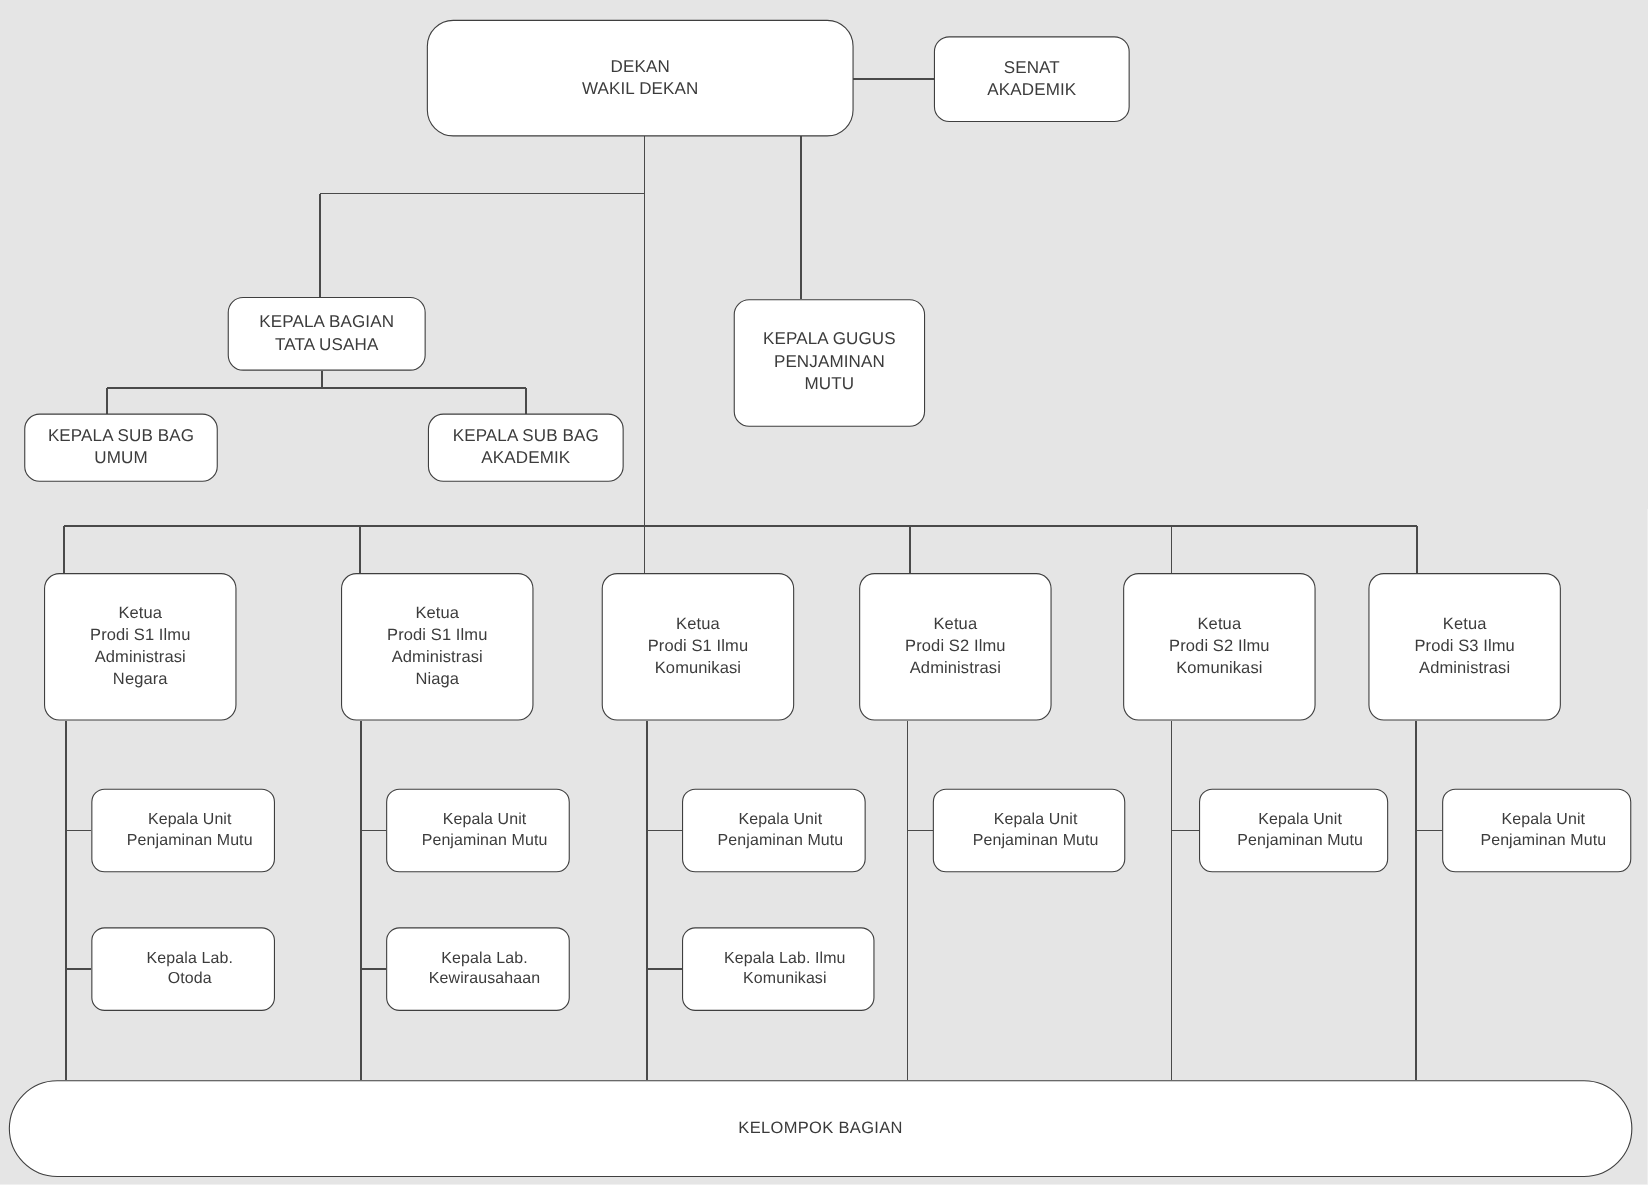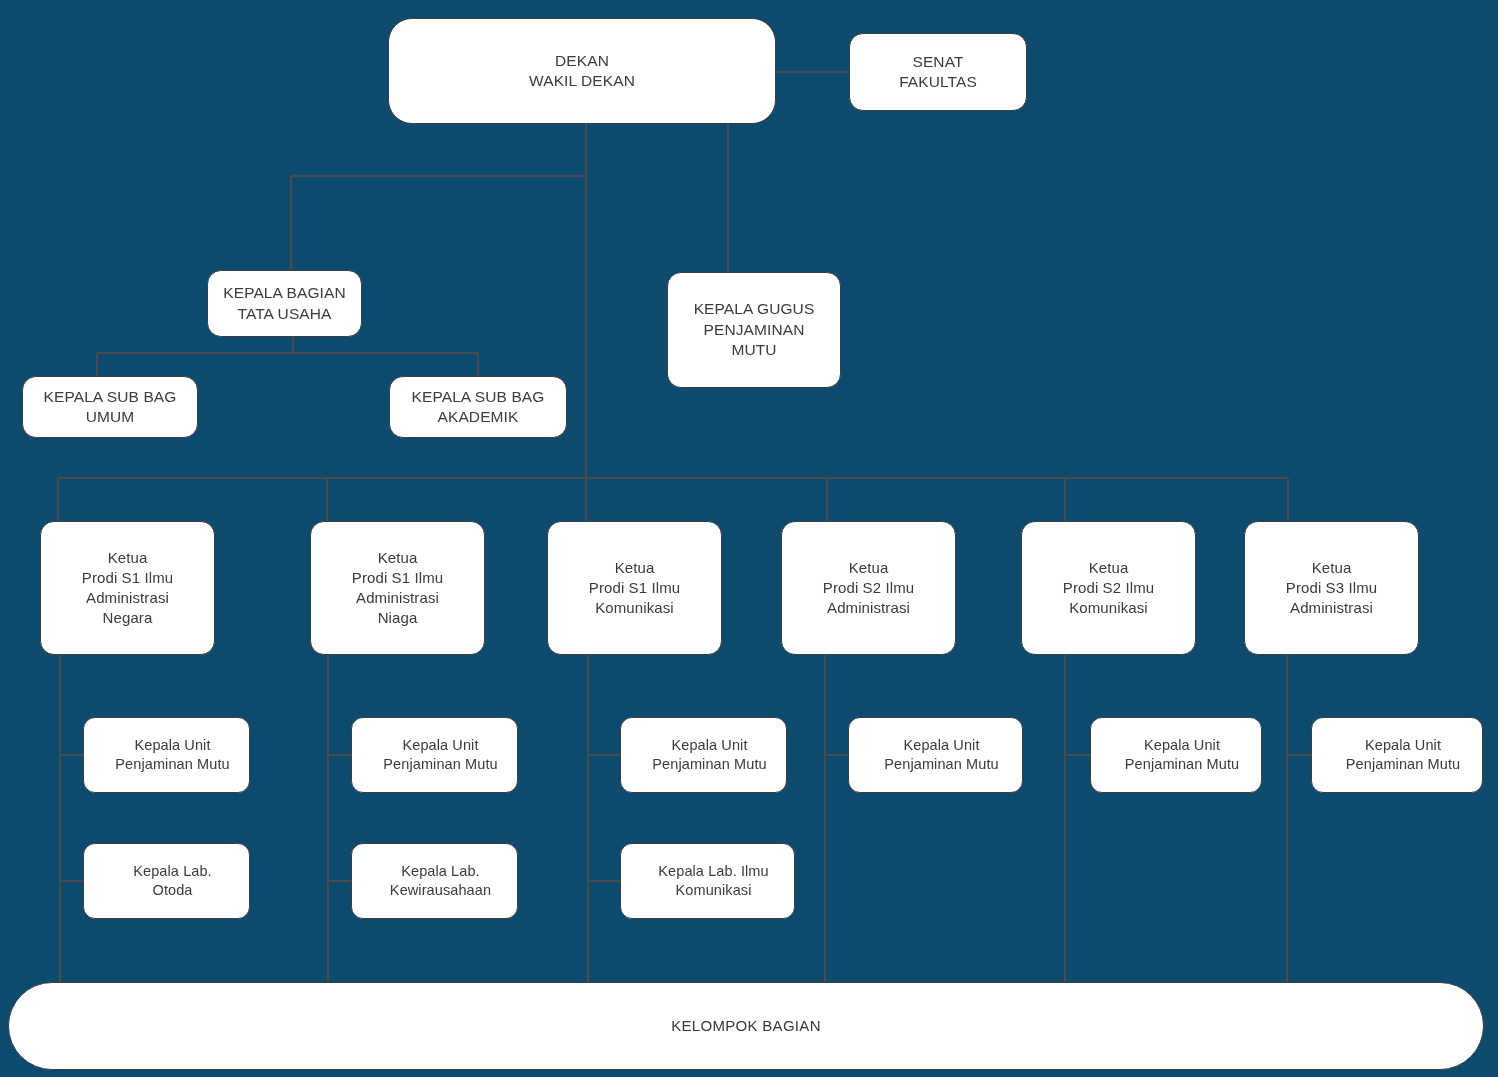--- a/index.html
+++ b/index.html
@@ -9,21 +9,21 @@
     background: #ffffff;
   }
   body {
     font-family: "Liberation Sans", sans-serif;
     color: #3a3a3a;
   }
   #chart {
     position: relative;
     width: 1498px;
     height: 1077px;
-    background: #0c4a6e;
+    background: #e5e5e5;
     overflow: hidden;
   }
   #wires {
     position: absolute;
     left: 0; top: 0;
     width: 1498px;
     height: 1077px;
     pointer-events: none;
   }
   .node {
@@ -116,23 +116,23 @@
       <line x1="1065" y1="755" x2="1090" y2="755"></line>
 
       <line x1="1287" y1="755" x2="1311" y2="755"></line>
     </g>
   </svg>
 
   <div class="node r-md caps" style="left:388px; top:18px; width:388px; height:106px; border-radius:24px;">DEKAN
 WAKIL DEKAN</div>
 
   <div class="node r-md caps" style="left:849px; top:33px; width:178px; height:78px;">SENAT
-FAKULTAS</div>
+AKADEMIK</div>
 
-  <div class="node r-md caps" style="left:207px; top:270px; width:155px; height:67px;">KEPALA BAGIAN
+  <div class="node r-md caps" style="left:207px; top:270px; width:180px; height:67px;">KEPALA BAGIAN
 TATA USAHA</div>
 
   <div class="node r-md caps" style="left:22px; top:376px; width:176px; height:62px;">KEPALA SUB BAG
 UMUM</div>
 
   <div class="node r-md caps" style="left:389px; top:376px; width:178px; height:62px;">KEPALA SUB BAG
 AKADEMIK</div>
 
   <div class="node r-md caps" style="left:667px; top:272px; width:174px; height:116px;">KEPALA GUGUS
 PENJAMINAN

